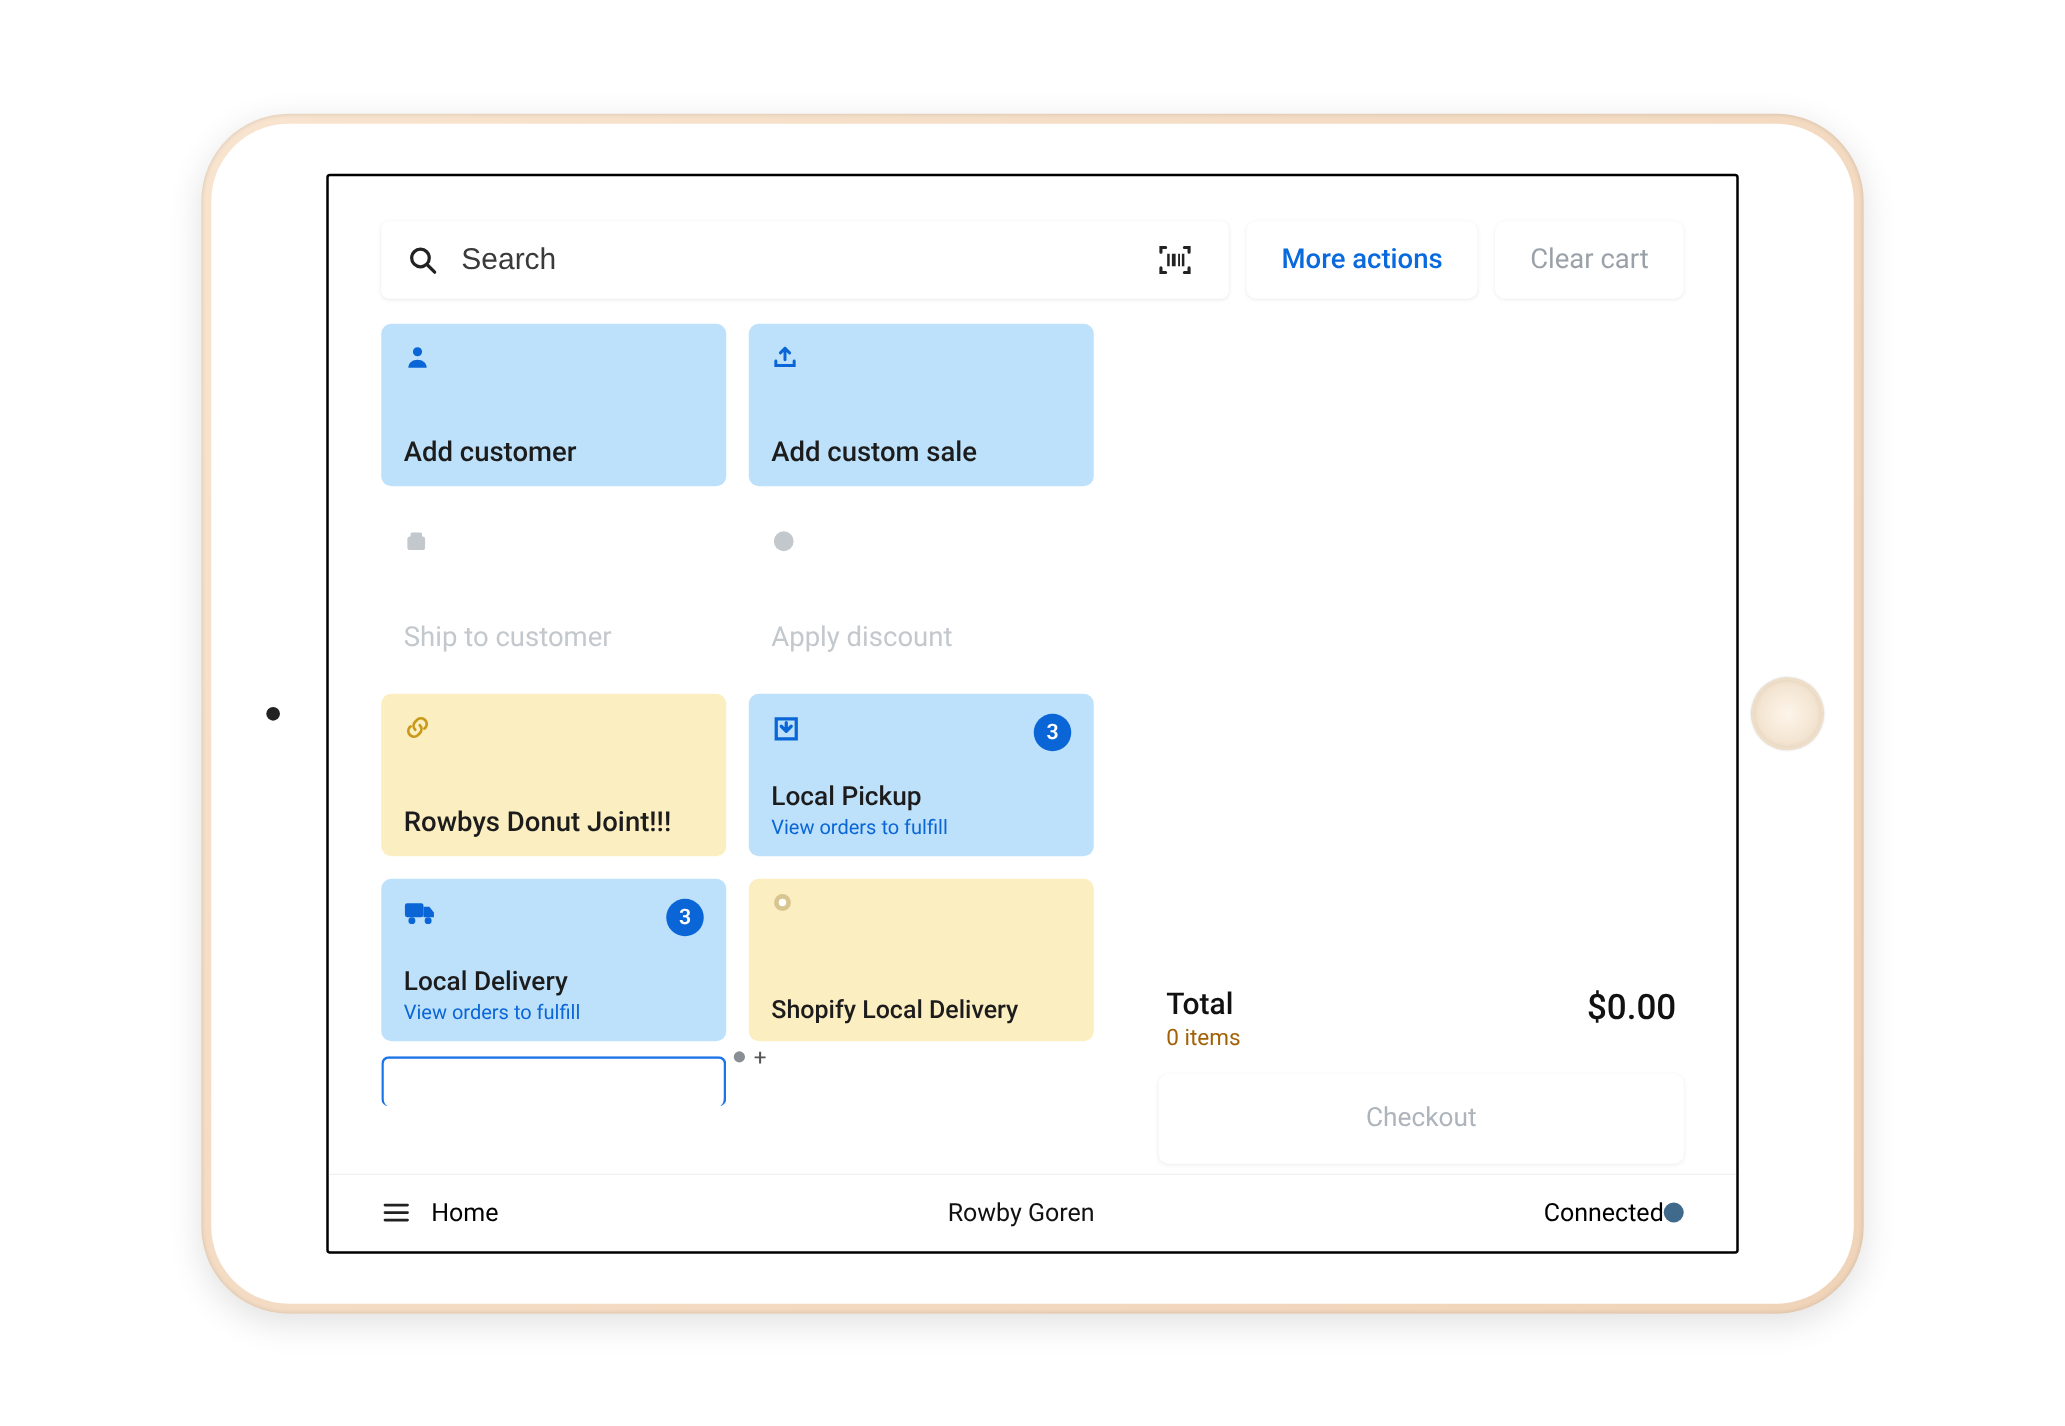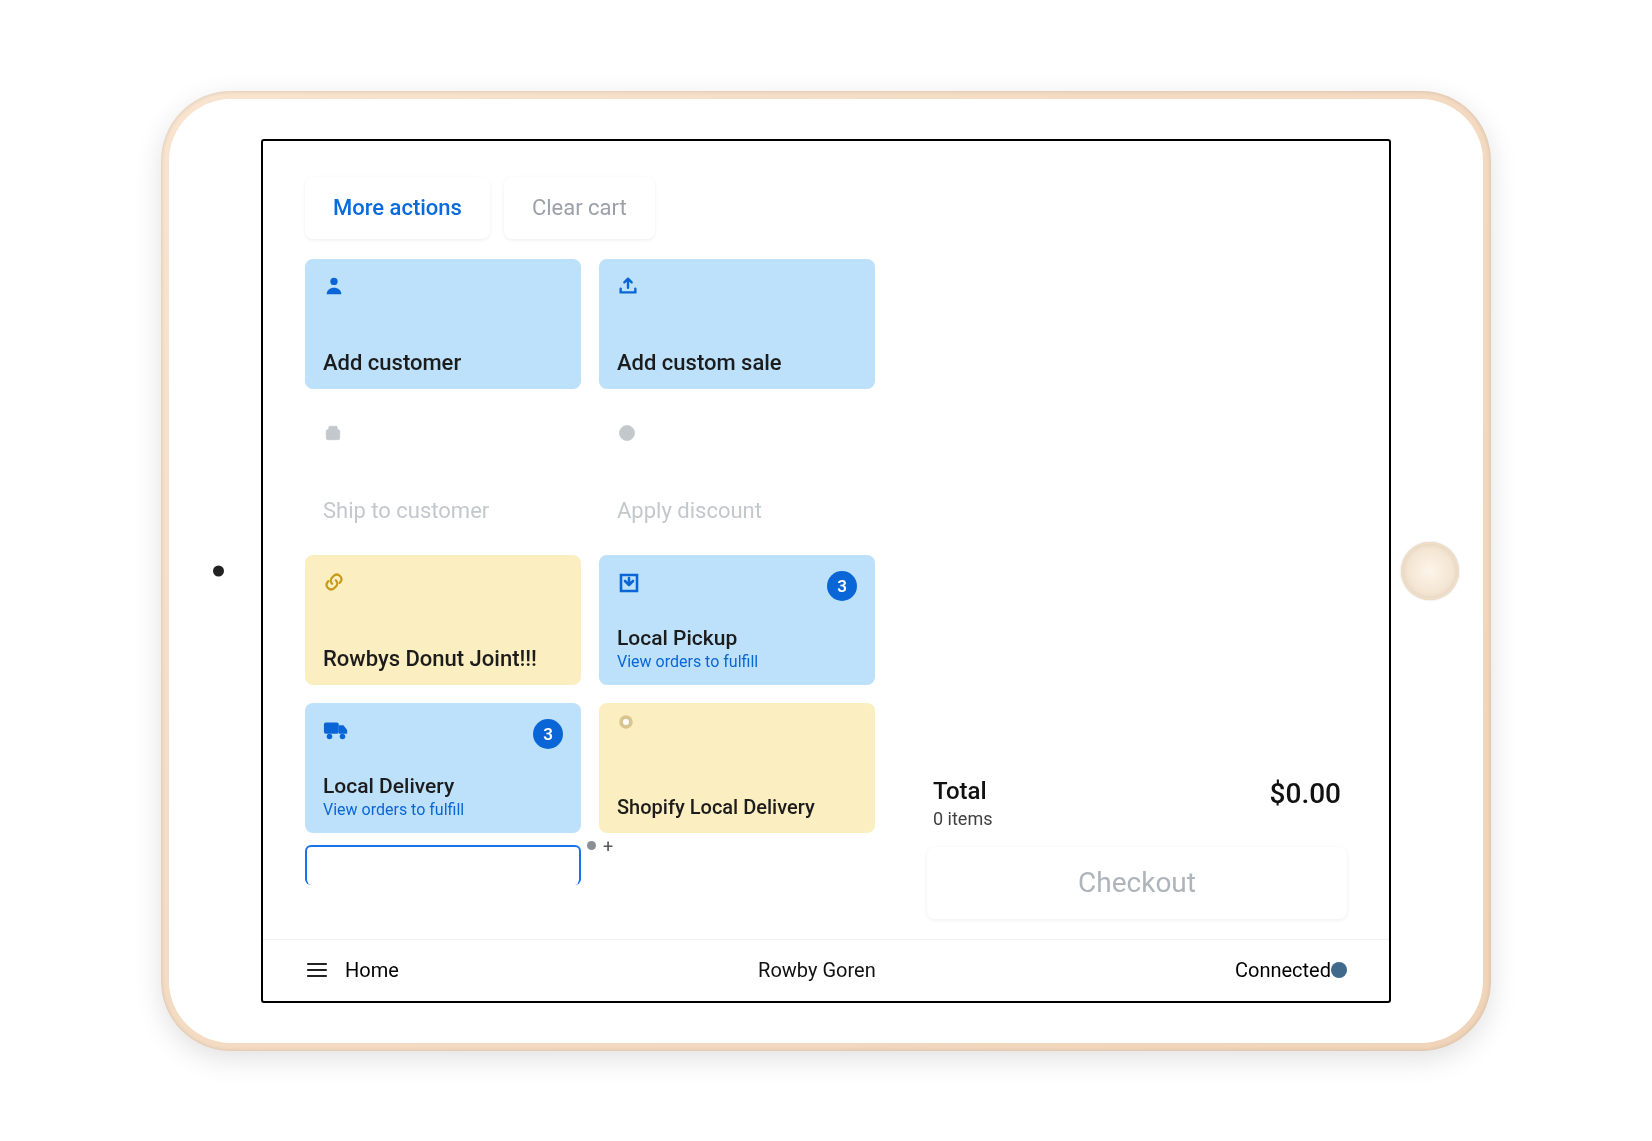--- a/index.html
+++ b/index.html
@@ -216,40 +216,40 @@
     top: -3px;
     font-size: 18px;
     color: #555;
   }
 
   .right-pane {
     flex: 1;
     display: flex;
     flex-direction: column;
     justify-content: flex-end;
-    padding-bottom: 20px;
+    padding-bottom: 8px;
   }
   .totals {
     display: flex;
     justify-content: space-between;
     align-items: flex-start;
     padding: 12px 6px 18px 6px;
   }
   .totals-left .label { font-size: 24px; font-weight: 500; color: #111; }
-  .totals-left .items { font-size: 18px; color: #404040; margin-top: 3px; }
+  .totals-left .items { font-size: 18px; color: #a16207; margin-top: 3px; }
   .totals-right { font-size: 28px; font-weight: 500; color: #111; }
   .checkout {
     height: 72px;
     border-radius: 8px;
     background: #fff;
     box-shadow: 0 1px 4px rgba(0,0,0,.07);
     display: flex;
     align-items: center;
     justify-content: center;
-    font-size: 28px;
+    font-size: 21px;
     color: #aeb4bb;
     cursor: default;
   }
 
   
   .footer {
     height: 62px;
     border-top: 1px solid #f0f0f0;
     display: flex;
     align-items: center;
@@ -268,20 +268,38 @@
 </head>
 <body>
 
 <div class="device">
   <div class="camera-dot"></div>
   <div class="home-button"></div>
 
   <div class="screen">
 
     <div class="toolbar">
+      <div class="search">
+        <span class="ic">
+          <svg width="26" height="26" viewBox="0 0 24 24" fill="none">
+            <circle cx="10.5" cy="10.5" r="6.5" stroke="#222" stroke-width="2.4"></circle>
+            <line x1="15.5" y1="15.5" x2="21" y2="21" stroke="#222" stroke-width="2.4" stroke-linecap="round"></line>
+          </svg>
+        </span>
+        <input class="search-input" type="text" placeholder="Search" style="">
+        <span class="scan-btn">
+          <svg width="30" height="30" viewBox="0 0 24 24" fill="none">
+            <path d="M3 7V4h3M21 7V4h-3M3 17v3h3M21 17v3h-3" stroke="#222" stroke-width="2" stroke-linecap="round"></path>
+            <rect x="7" y="8" width="1.6" height="8" fill="#222"></rect>
+            <rect x="10" y="8" width="2.4" height="8" fill="#222"></rect>
+            <rect x="14" y="8" width="1.2" height="8" fill="#222"></rect>
+            <rect x="16.4" y="8" width="1.6" height="8" fill="#222"></rect>
+          </svg>
+        </span>
+      </div>
       <div class="tb-btn more">More actions</div>
       <div class="tb-btn clear">Clear cart</div>
     </div>
 
     <div class="main">
 
       <div class="tile-area">
         <div class="tile-grid">
 
           <div class="tile tile-blue">

